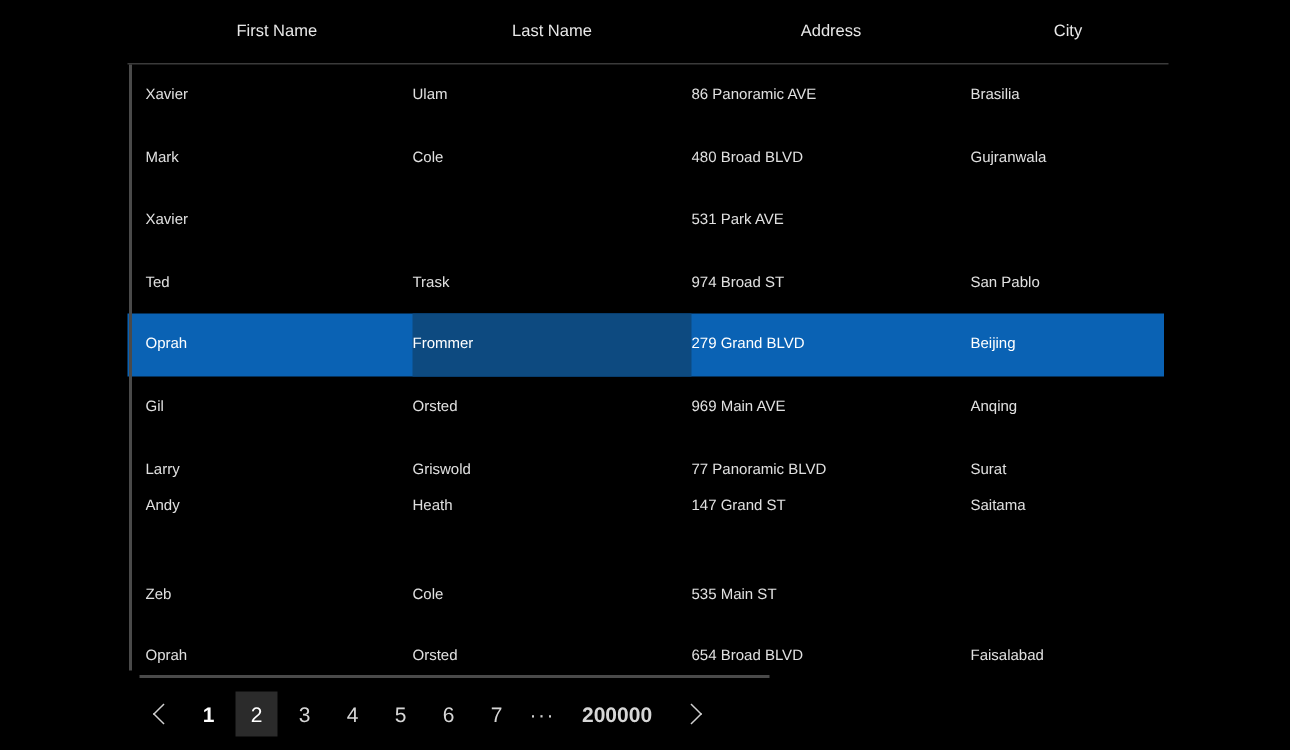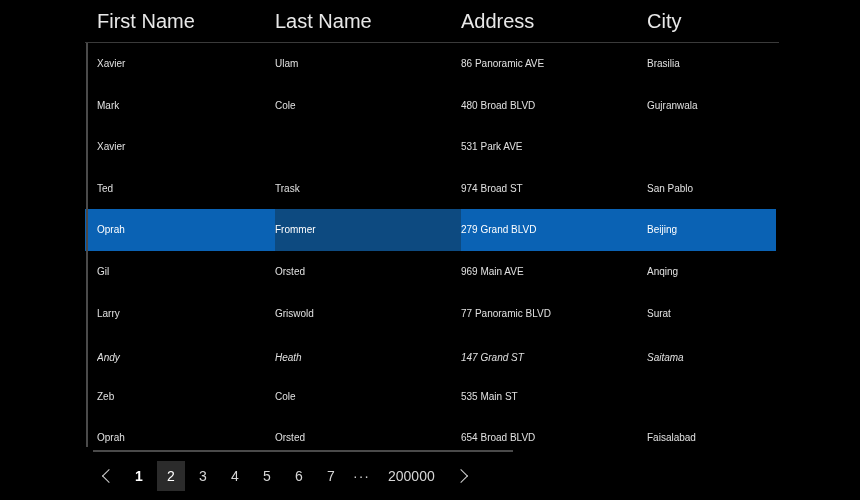--- a/index.html
+++ b/index.html
@@ -38,24 +38,25 @@
     left: 0;
     top: 0;
     width: 695px;
     height: 42px;
   }
   .dg-header-cell {
     position: absolute;
     top: 0;
     height: 42px;
     line-height: 42px;
-    font-size: 20px;
+    font-size: 11px;
     color: #e8e8e8;
     font-weight: 400;
     white-space: nowrap;
+    text-align: center;
   }
   .dg-header-sep {
     position: absolute;
     left: 0;
     top: 42px;
     width: 694px;
     height: 1px;
     background: #3a3a3a;
   }
 
@@ -159,20 +160,21 @@
     color: #ffffff;
   }
   .pg-item.ellipsis {
     color: #cfcfcf;
     letter-spacing: 1px;
     min-width: 22px;
   }
   .pg-item.total {
     min-width: 0;
     padding: 0 10px;
+    font-weight: bold;
   }
   .pg-chevron {
     display: inline-block;
     width: 9px;
     height: 9px;
     border-top: 1.4px solid #d0d0d0;
     border-right: 1.4px solid #d0d0d0;
   }
   .pg-chevron.left  { transform: rotate(-135deg); }
   .pg-chevron.right { transform: rotate(45deg); }
@@ -227,21 +229,21 @@
           <div class="dg-cell col-1">Orsted</div>
           <div class="dg-cell col-2">969 Main AVE</div>
           <div class="dg-cell col-3">Anqing</div>
         </div>
         <div class="dg-row" style="top: 249.6px;">
           <div class="dg-cell col-0">Larry</div>
           <div class="dg-cell col-1">Griswold</div>
           <div class="dg-cell col-2">77 Panoramic BLVD</div>
           <div class="dg-cell col-3">Surat</div>
         </div>
-        <div class="dg-row" style="top: 294px; font-style: italic;">
+        <div class="dg-row" style="top: 274px;">
           <div class="dg-cell col-0">Andy</div>
           <div class="dg-cell col-1">Heath</div>
           <div class="dg-cell col-2">147 Grand ST</div>
           <div class="dg-cell col-3">Saitama</div>
         </div>
         <div class="dg-row" style="top: 332.8px;">
           <div class="dg-cell col-0">Zeb</div>
           <div class="dg-cell col-1">Cole</div>
           <div class="dg-cell col-2">535 Main ST</div>
         </div>

